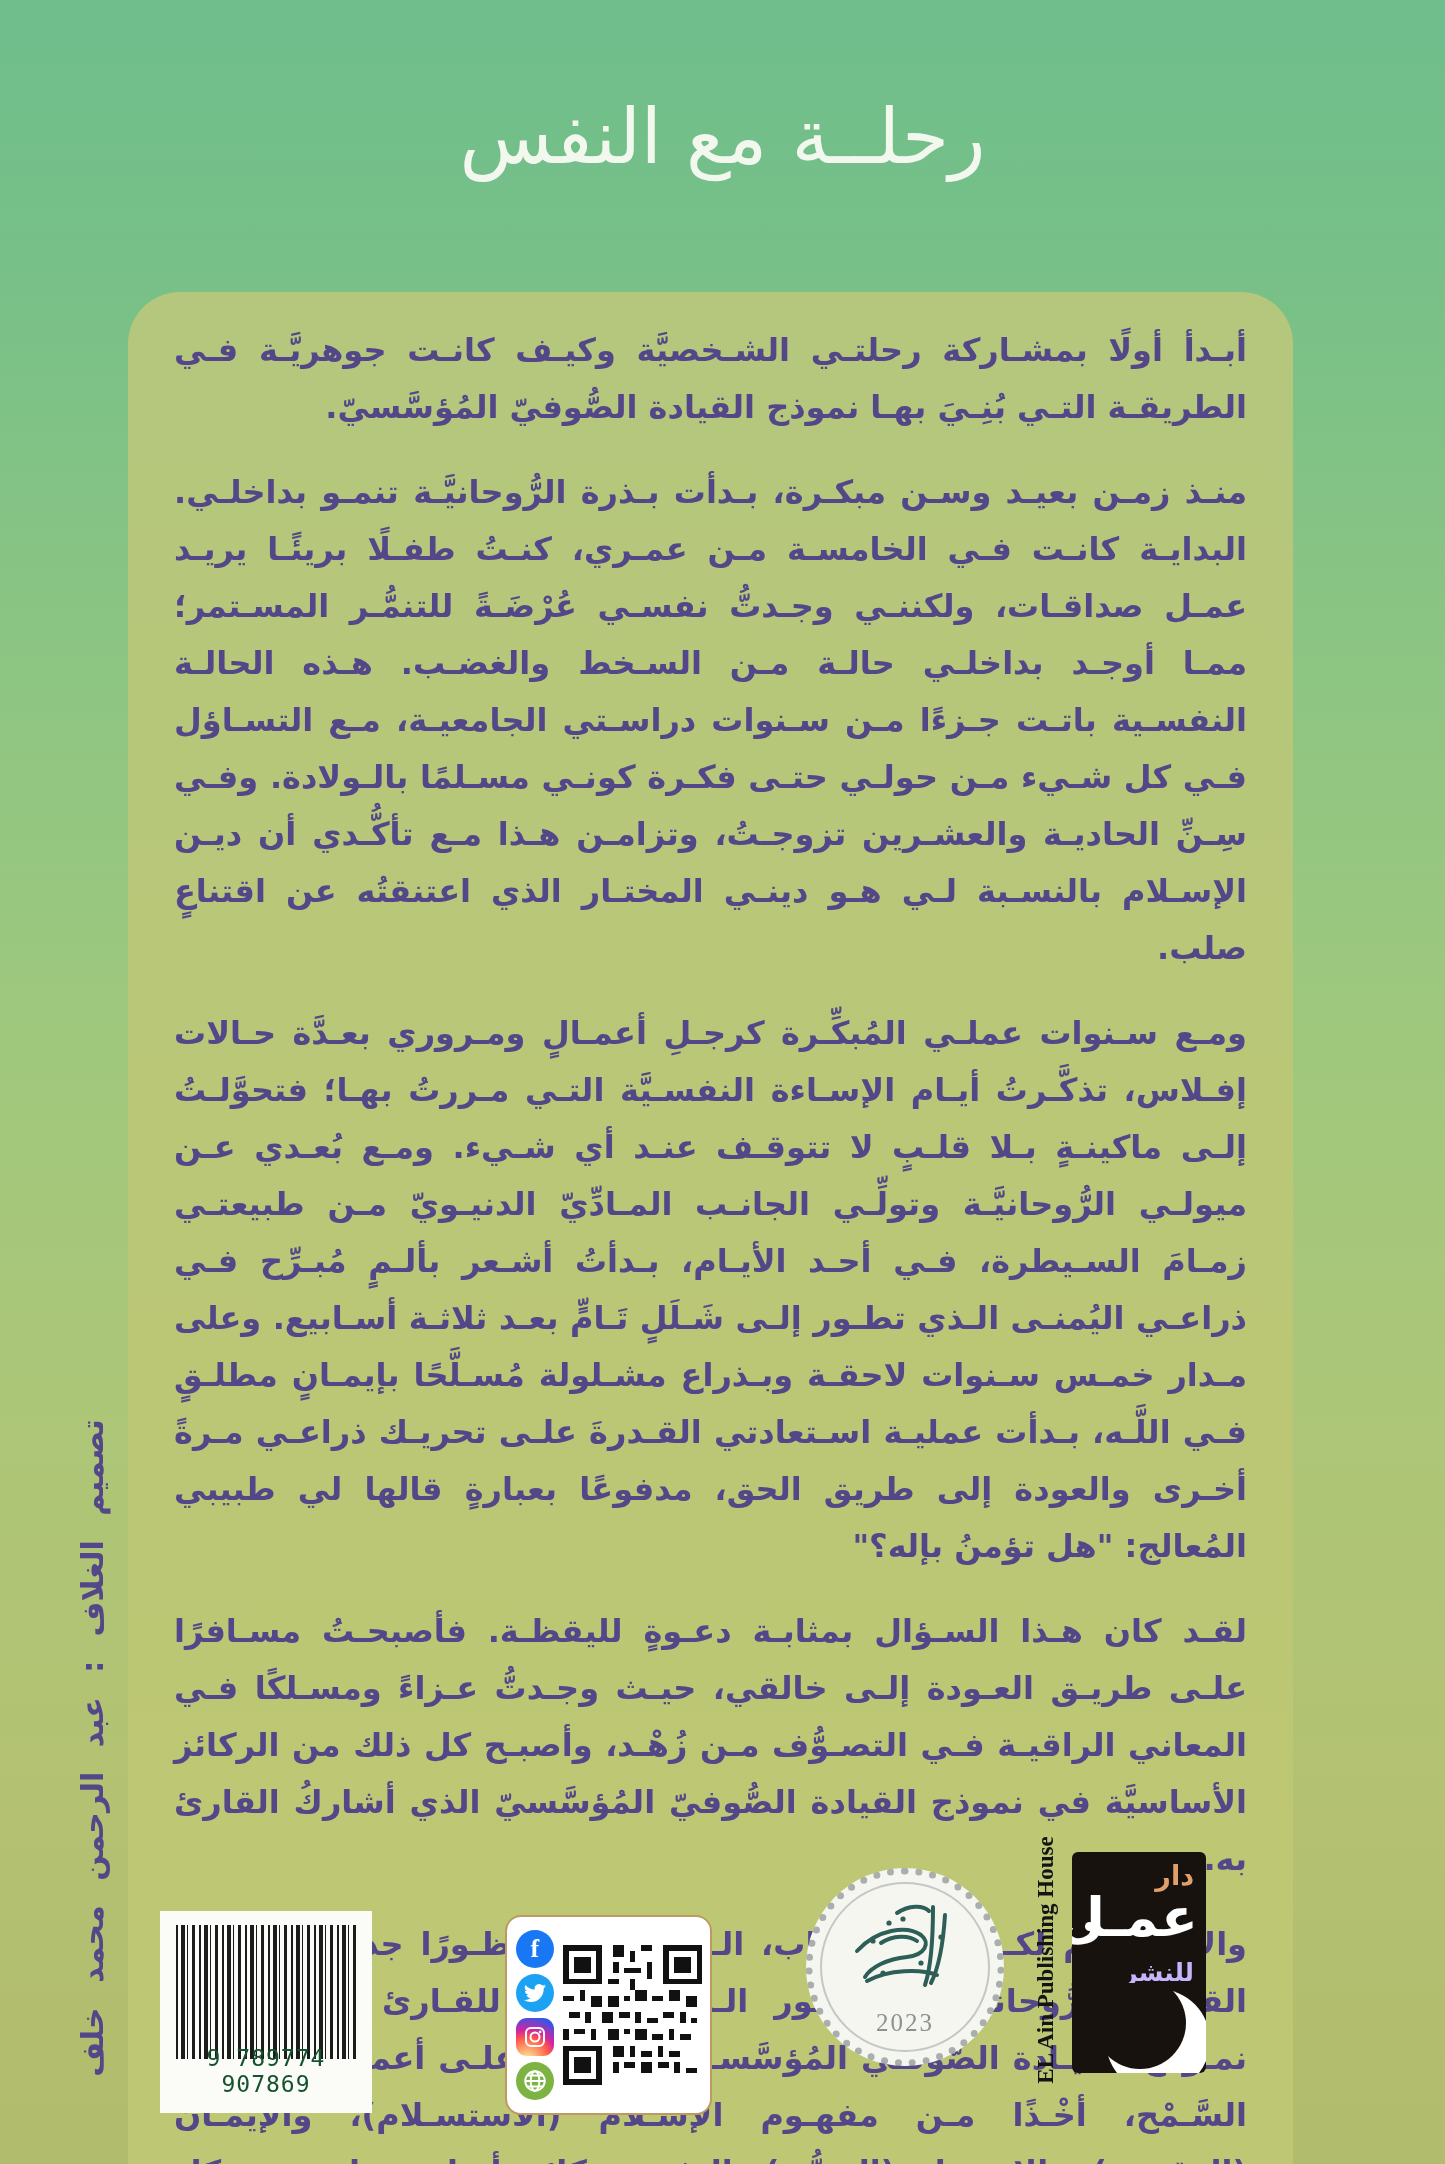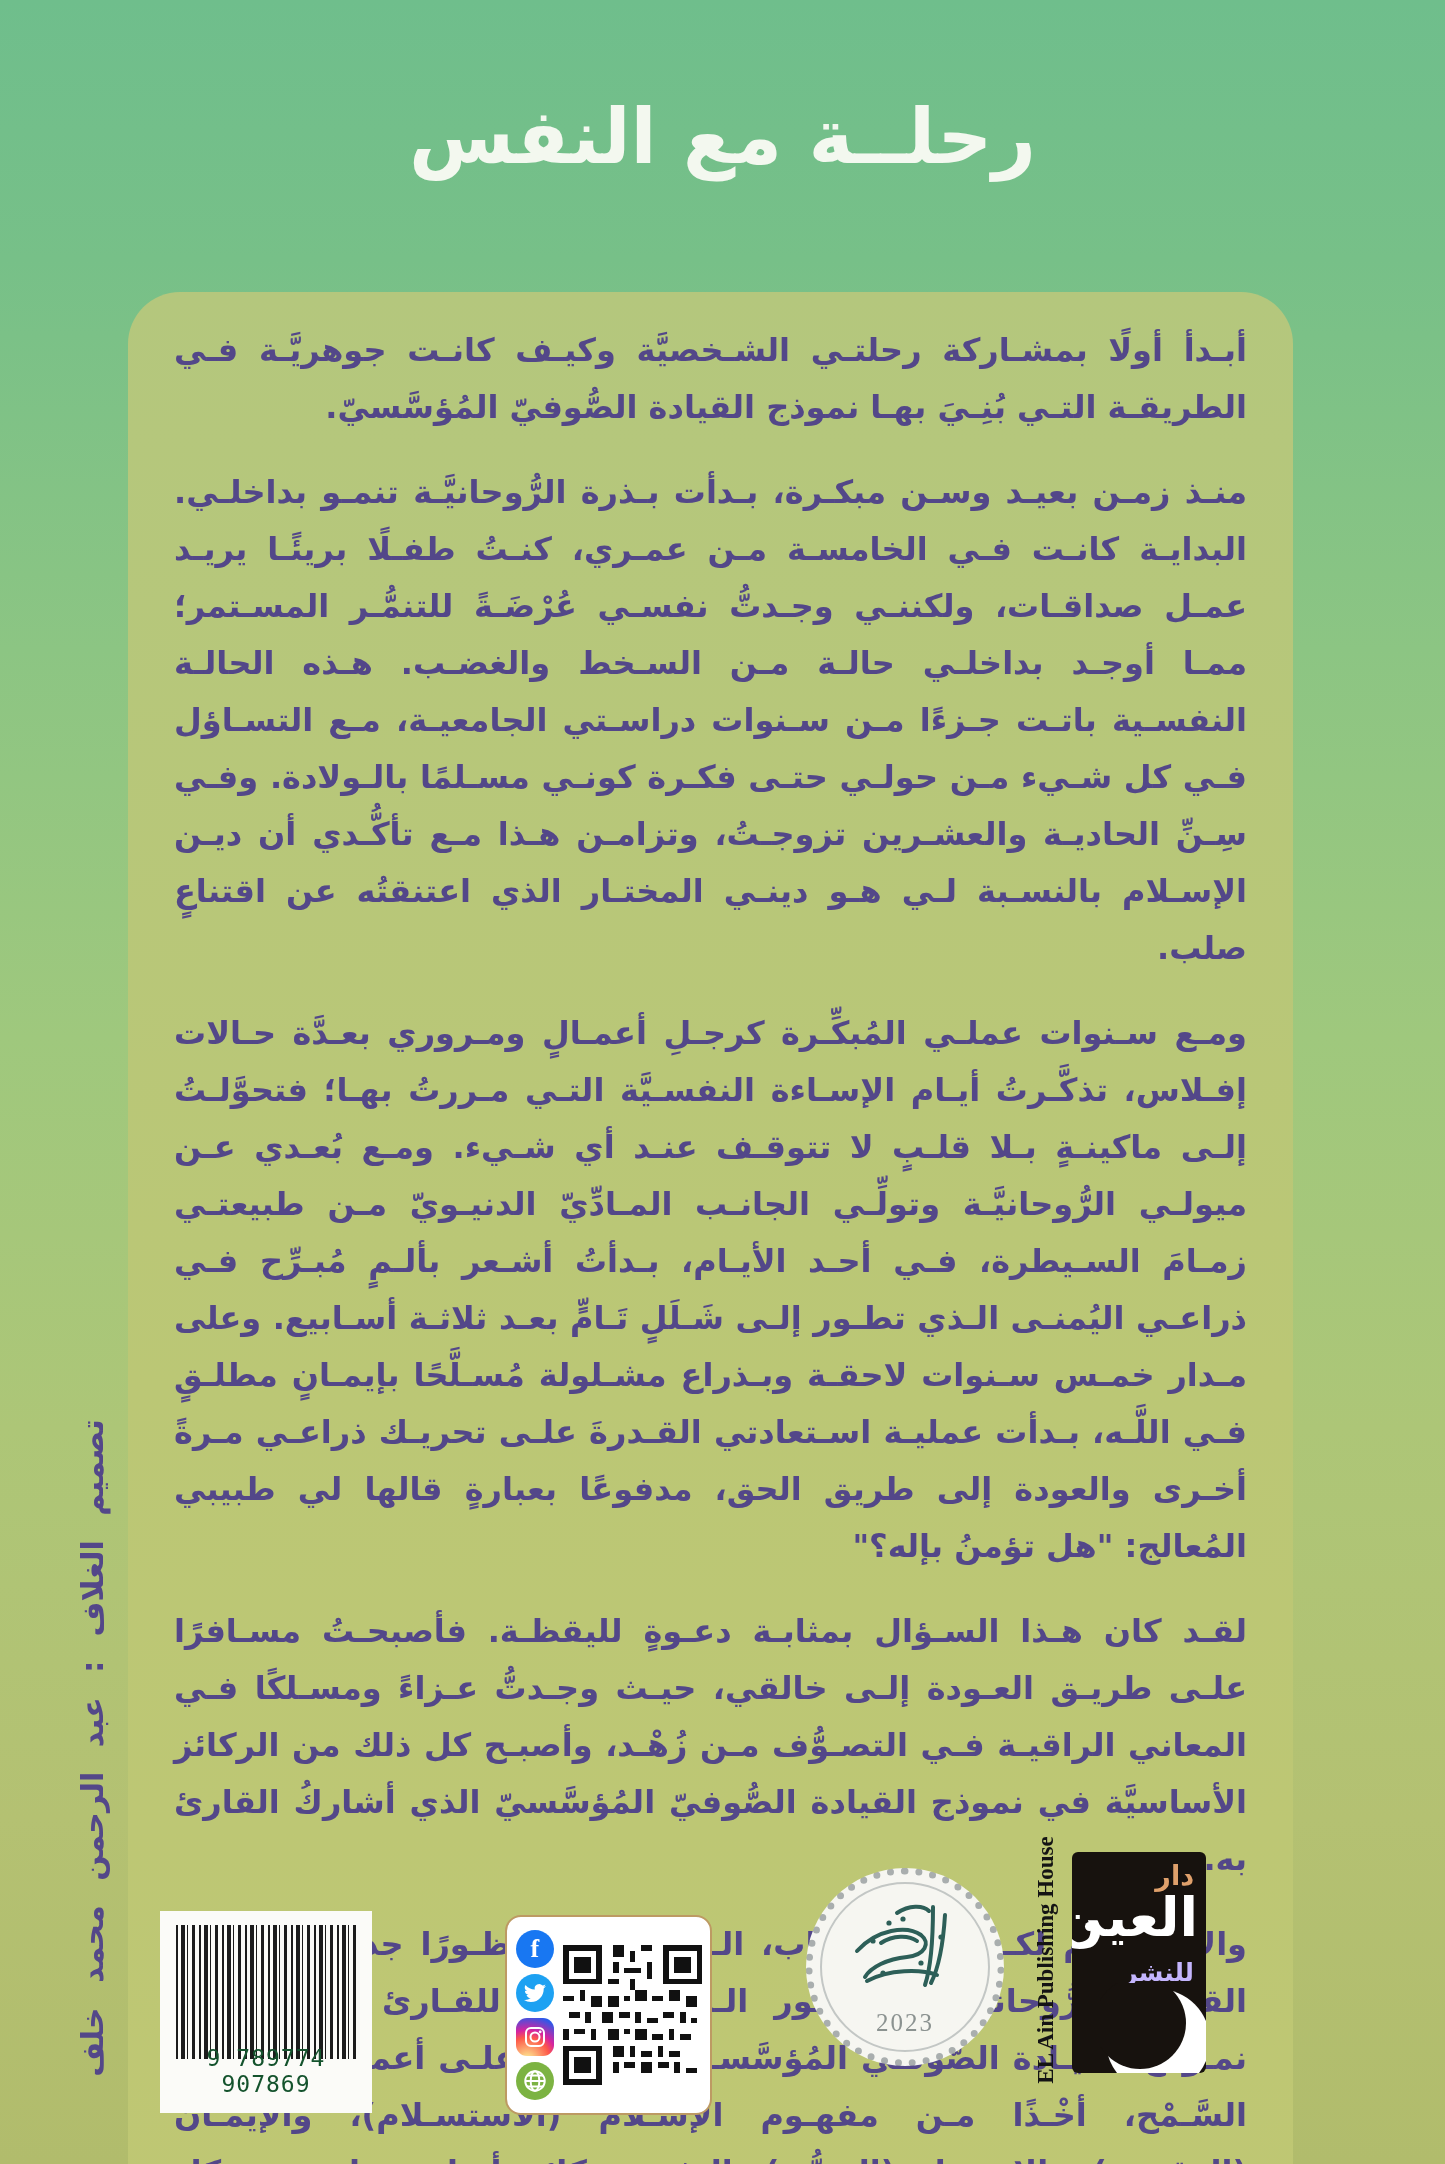--- a/index.html
+++ b/index.html
@@ -3,21 +3,21 @@
 <meta charset="utf-8">
 <style>
   html,body{margin:0;padding:0;}
   body{
     width:1445px;height:2164px;position:relative;overflow:hidden;
     font-family:"DejaVu Sans",sans-serif;
     background:linear-gradient(180deg,#6fbe8c 0%,#77c088 12%,#8cc583 30%,#9fc87d 48%,#adc677 66%,#b4c172 84%,#b1bc6c 100%);
   }
   .title{
     position:absolute;top:92px;left:0;right:0;text-align:center;
-    font-size:76px;font-weight:bold;color:#f3f8ef;letter-spacing:0;
+    font-size:76px;font-weight:normal;color:#f3f8ef;letter-spacing:0;
   }
   .panel{
     position:absolute;left:128px;top:292px;width:1165px;min-height:1538px;
     border-radius:52px;
     background:linear-gradient(180deg,#b4c77d 0%,#bbc775 55%,#bfc773 100%);
     box-sizing:border-box;padding:30px 46px 18px 46px;
   }
   .panel p{
     margin:0 0 28px 0;direction:rtl;text-align:justify;
     font-size:32px;line-height:57px;font-weight:700;color:#534789;
@@ -162,20 +162,20 @@
         <circle cx="84" cy="74" r="2.6"></circle>
     </g>
   </svg>
   <div class="seal-year">2023</div>
 </div>
 
 <div class="pub-en">EL Ain Publishing House</div>
 
 <div class="pub-box">
   <div class="pub-dar">دار</div>
-  <div class="pub-alain">العين</div>
+  <div class="pub-alain">عمـل</div>
   <div class="pub-dot"></div>
   <div class="pub-lilnashr">للنشر</div>
   <svg class="pub-crescent" width="116" height="116" viewBox="0 0 116 116">
     <circle cx="58" cy="58" r="52" fill="#ffffff"></circle>
     <circle cx="40" cy="40" r="46" fill="#17120e"></circle>
   </svg>
 </div>
 
 </body></html>

